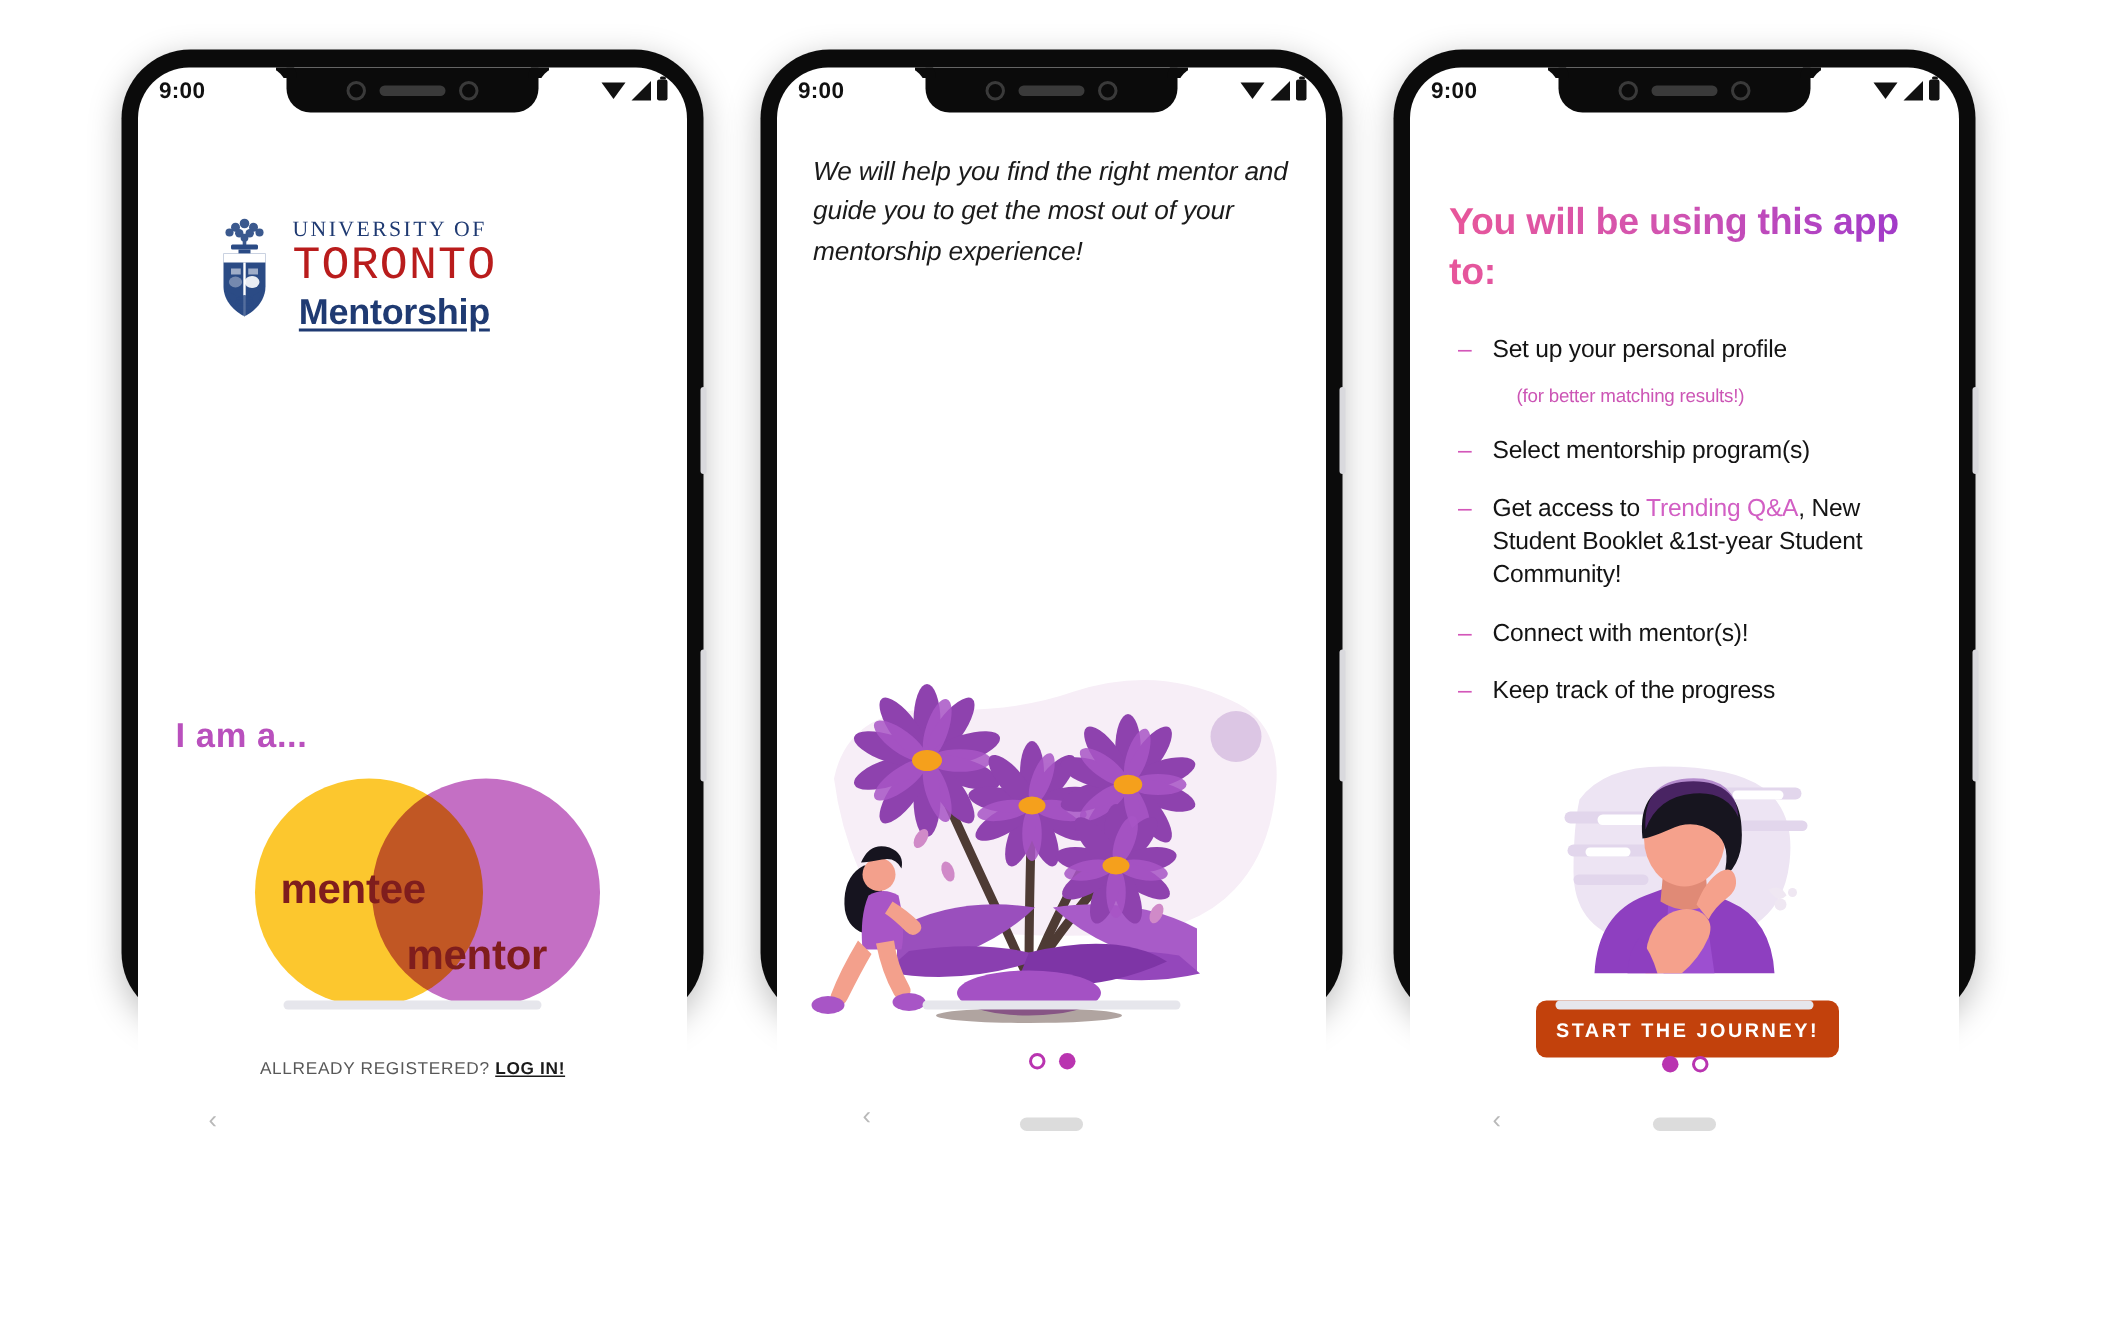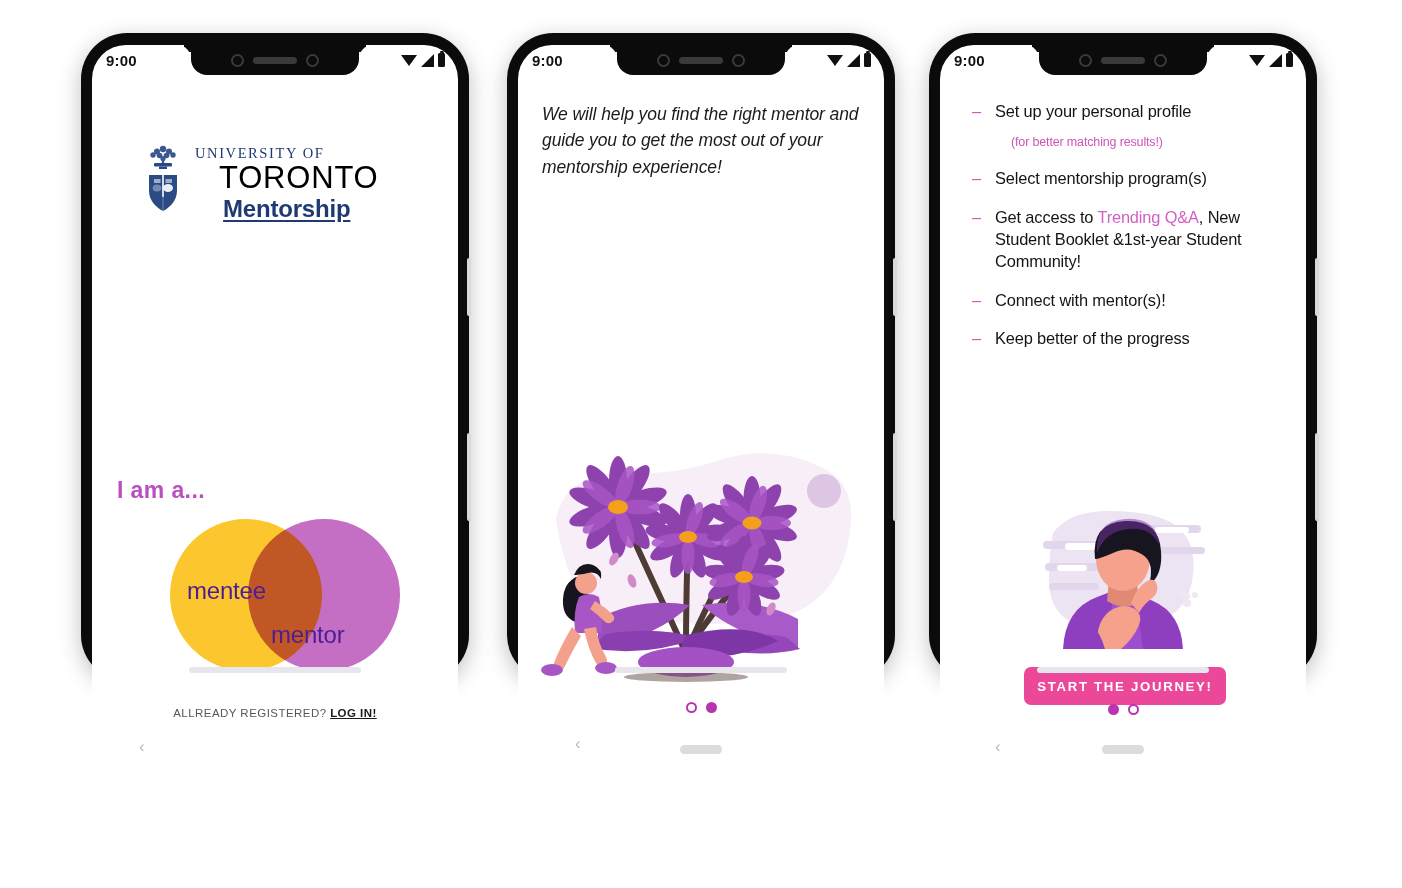--- a/index.html
+++ b/index.html
@@ -108,37 +108,37 @@
 
   
   .uoft-logo { display: flex; align-items: flex-start; margin: 66px 0 0 48px; }
   .crest { width: 46px; height: 74px; flex: 0 0 auto; }
   .logo-words { margin-left: 9px; padding-top: 4px; }
   .uni-of {
     font-family: "Liberation Serif", serif;
     font-size: 14.5px; letter-spacing: 1.6px; color: #1f3a72; font-weight: 400;
   }
   .toronto {
-    font-family: Liberation Sans, sans-serif;
-    font-size: 31px; letter-spacing: 0.8px; color: #000000; line-height: 1.02; margin-left: 24px;
+    font-family: Liberation Mono, monospace;
+    font-size: 31px; letter-spacing: 0.8px; color: #b91c1c; line-height: 1.02;
   }
   .mentorship {
     font-size: 24px; font-weight: 700; color: #1f3a72;
     text-decoration: underline; text-underline-offset: 3px;
     text-align: center; margin-top: 1px; letter-spacing: -0.2px;
   }
   .iama {
     position: absolute; left: 25px; top: 432px;
     font-size: 23px; font-weight: 700; color: #b950bd; letter-spacing: .4px;
   }
   .venn { position: absolute; left: 78px; top: 470px; width: 230px; height: 160px; }
   .circ { position: absolute; border-radius: 50%; }
   .circ.mentee { left: 0;   top: 4px;  width: 152px; height: 152px; background: #fcc72e; }
   .circ.mentor { left: 78px; top: 4px; width: 152px; height: 152px; background: #c46fc4; mix-blend-mode: multiply; }
-  .venn-label { position: absolute; font-size: 24px; font-weight: 400; color: #4c1d95; letter-spacing: -0.2px; }
+  .venn-label { position: absolute; font-size: 28px; font-weight: 700; color: #7f1d1d; letter-spacing: -0.2px; }
   .venn-label.mentee { left: 17px; top: 62px; }
   .venn-label.mentor { left: 101px; top: 106px; }
   .registered {
     position: absolute; left: 0; right: 0; top: 662px; text-align: center;
     font-size: 11.5px; color: #585858; letter-spacing: .45px;
   }
   .registered b { color: #1a1a1a; font-weight: 700; text-decoration: underline; }
 
   
   .hero2 {
@@ -167,21 +167,21 @@
     font-size: 16.4px; line-height: 1.36; color: #141414; letter-spacing: -0.15px;
   }
   .blist li .dash {
     position: absolute; left: 0; top: 0; color: #d356b9; font-weight: 500;
   }
   .sub-note { display:block; margin-left: 16px; font-size: 12.5px; color: #cc55b5; margin-top: 12px; }
   .hl { color: #d25fc4; text-align: right; }
   .illus-person { position: absolute; left: 95px; top: 462px; width: 180px; height: 142px; }
   .cta {
     position: absolute; left: 84px; top: 622px; width: 202px; height: 38px;
-    background: #ec4899; border: none; border-radius: 7px;
+    background: #c2410c; border: none; border-radius: 7px;
     color: #ffffff; font-size: 13.2px; font-weight: 700; letter-spacing: 1.7px;
     font-family: "Liberation Sans", sans-serif; cursor: pointer;
   }
 
   
   .dots { position: absolute; left: 0; right: 0; display: flex; justify-content: center; gap: 9px; }
   .dots.d2 { top: 657px; }
   .dots.d3 { top: 659px; }
   .dot { width: 11px; height: 11px; border-radius: 50%; }
   .dot.filled { background: #b934b0; }
@@ -448,20 +448,21 @@
       <div class="statusbar">
         <span class="clock">9:00</span>
         <span class="sysicons">
           <span class="ic-wifi"></span>
           <span class="ic-sig"></span>
           <span class="ic-batt"></span>
         </span>
       </div>
 
       <div class="content">
+        <h1 class="hero3">You will be using this app to:</h1>
 
         <ul class="blist">
           <li>
             <span class="dash">–</span>
             <span>Set up your personal profile</span>
             <span class="sub-note">(for better  matching results!)</span>
           </li>
           <li>
             <span class="dash">–</span>
             <span>Select mentorship program(s)</span>
@@ -469,21 +470,21 @@
           <li>
             <span class="dash">–</span>
             <span>Get access  to </span><span class="hl">Trending Q&amp;A</span><span>, New Student Booklet &amp;1st-year Student Community!</span>
           </li>
           <li>
             <span class="dash">–</span>
             <span>Connect with mentor(s)!</span>
           </li>
           <li>
             <span class="dash">–</span>
-            <span>Keep better of the progress</span>
+            <span>Keep track of the progress</span>
           </li>
         </ul>
 
         <svg class="illus-person" viewBox="0 0 180 142">
           <defs>
             <clipPath id="pclip">
                 <rect x="0" y="0" width="180" height="142" rx="4"></rect>
               </clipPath>
           </defs>
           <g clip-path="url(#pclip)">

